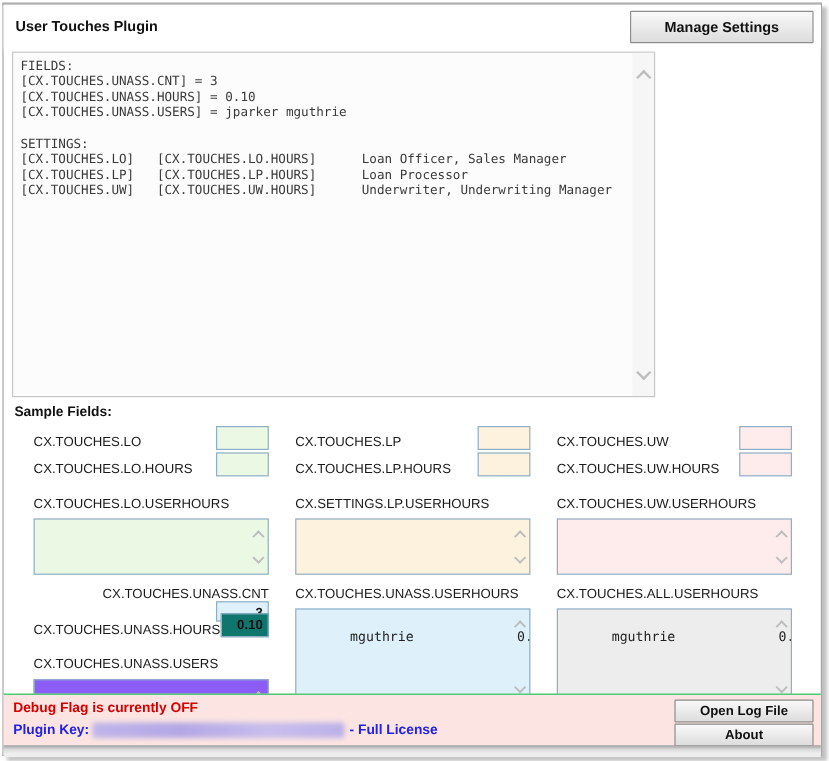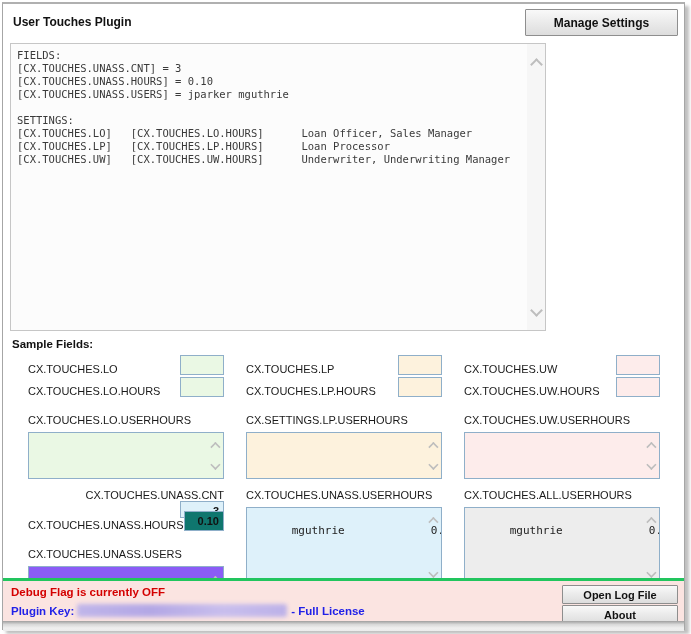--- a/index.html
+++ b/index.html
@@ -60,21 +60,21 @@
     padding:3px 20px 0 5px;
   }
   .ta .chev { transform:scale(0.8); }
   .ta .chev.up   { top:6px; right:1px; }
   .ta .chev.down { bottom:6px; right:1px; }
   .ta.h47 { height:47px; } .ta.h42 { height:42px; } .ta.h80 { height:80px; }
   .row2gap { margin-top:10px;flex-direction:column; }
   
   .footer {
     position:absolute; left:0; right:0; top:574px; height:43px;
-    background:#fbe4e1; border-top:3px solid #22c55e;
+    background:#fbe4e1; border-top:1px solid #22c55e;
   }
   .debug-text { position:absolute; left:8px; top:5px; font-size:11.5px; font-weight:bold; }
   .license-row { position:absolute; left:8px; top:23px; display:flex; align-items:center; font-size:11.5px; font-weight:bold; }
   .license-blur {
     width:210px; height:13px; margin:0 4px 0 3px; border-radius:2px;
     background:linear-gradient(90deg,#b6aeec,#a79de6 35%,#c0b8ef 70%,#b2a9ea);
     filter:blur(2px); opacity:.85;
   }
   .footer-btn { position:absolute; right:6px; width:116px; height:19px; }
   .open-log { top:4px; } .about { top:24px; }

